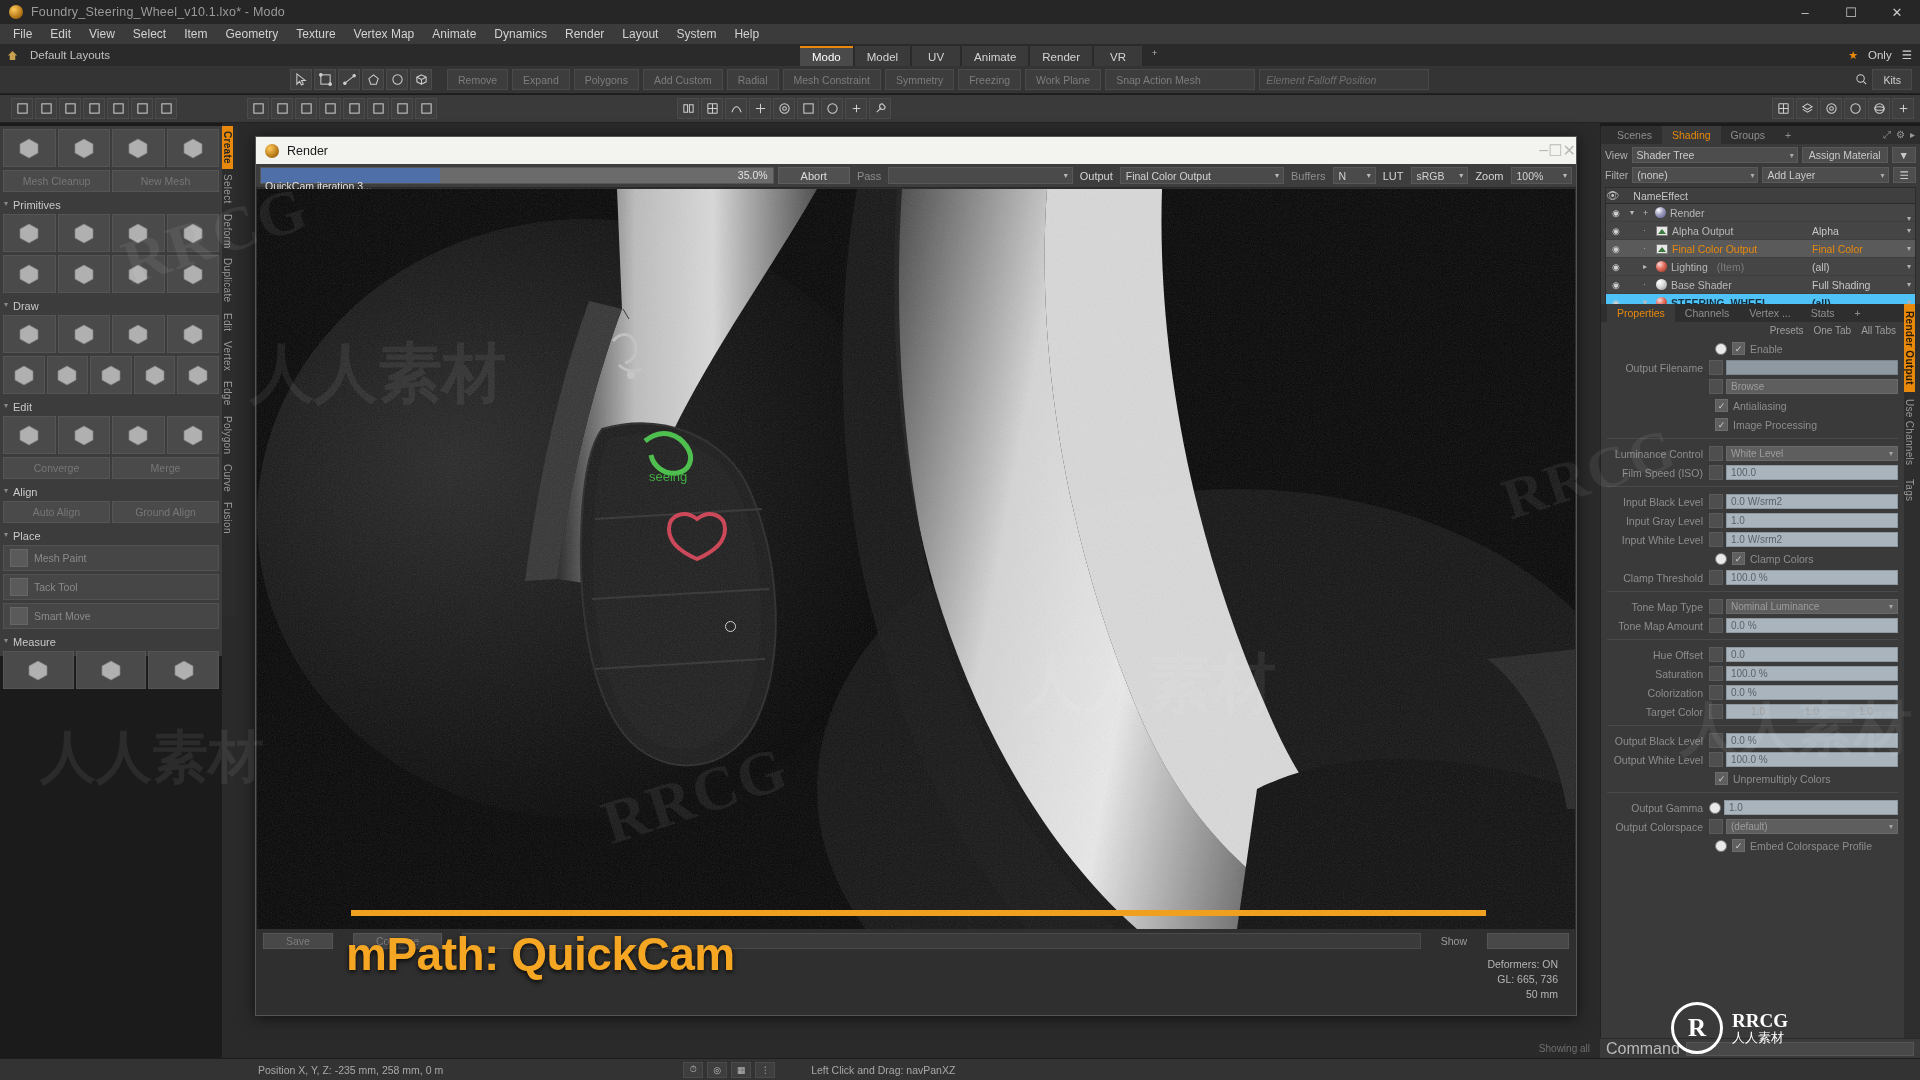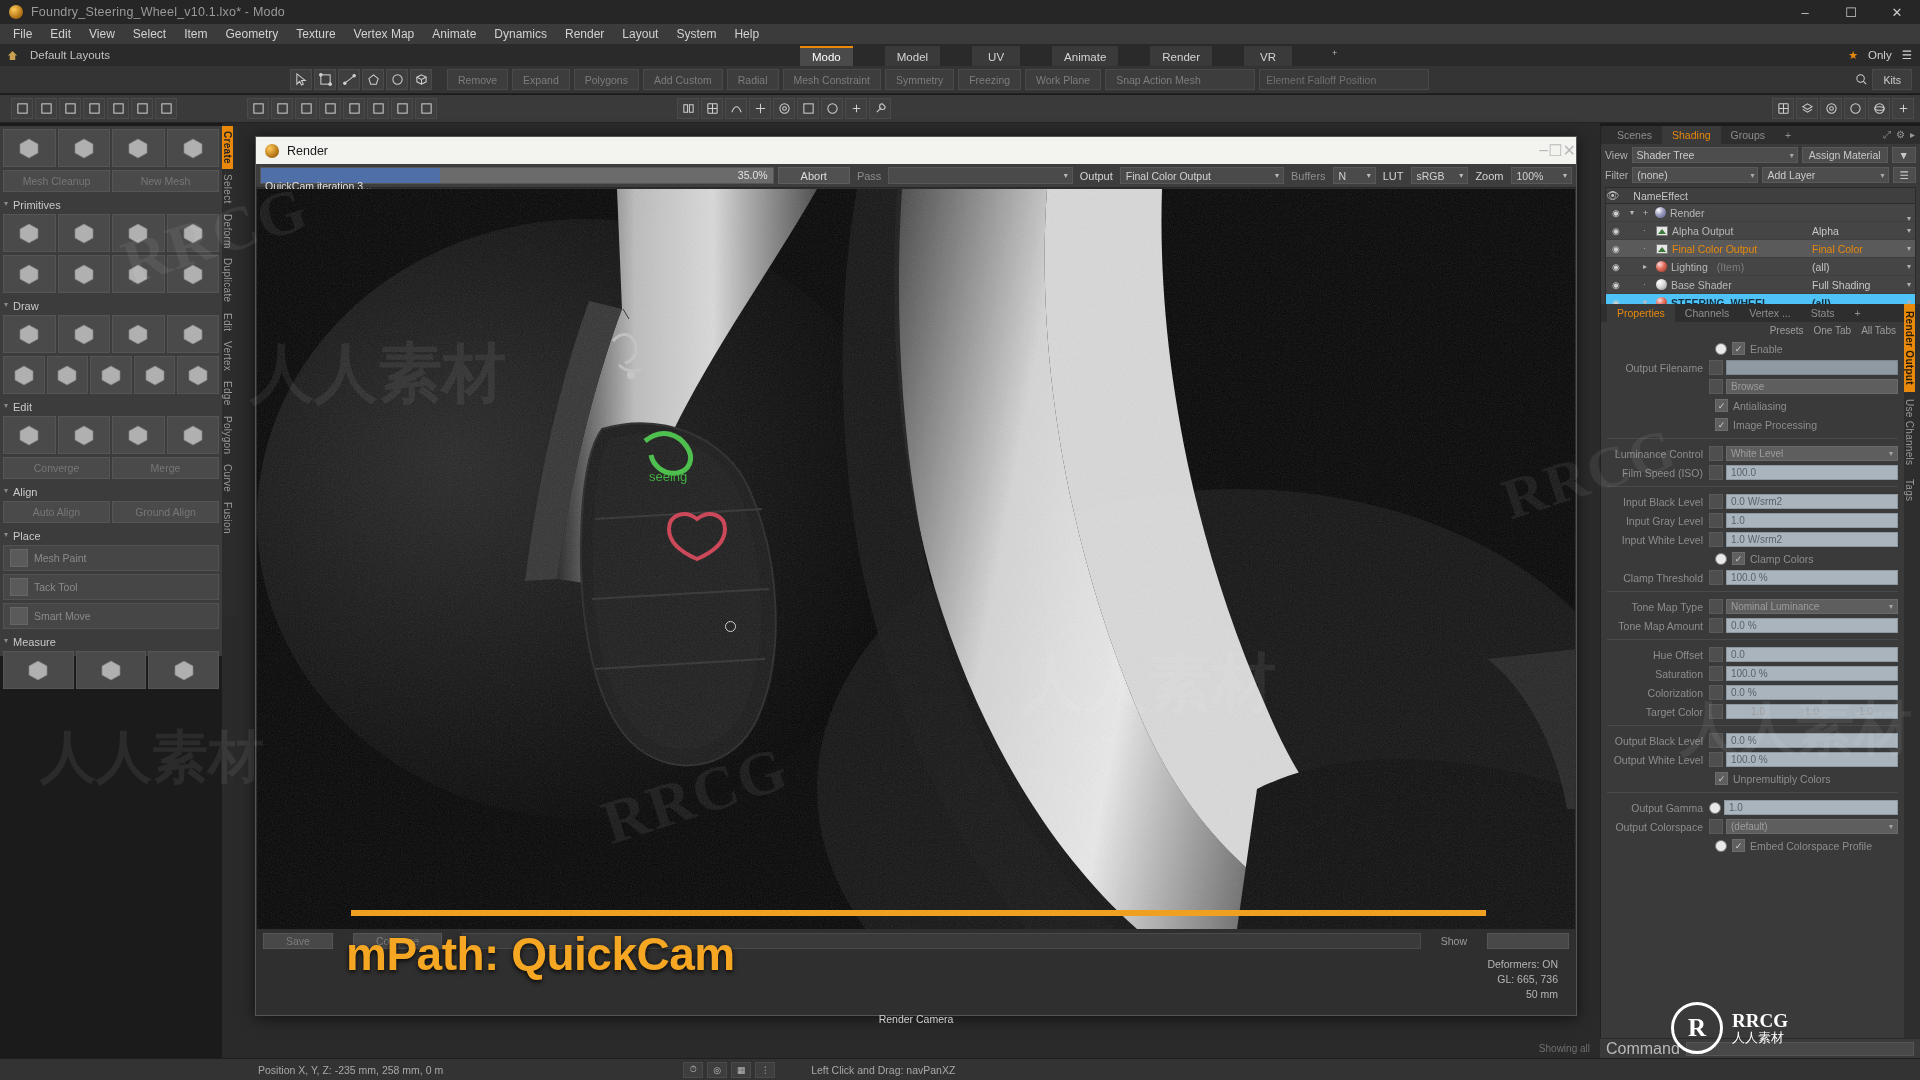--- a/index.html
+++ b/index.html
@@ -27,21 +27,21 @@
   
   .menubar { position:absolute; left:0; top:24px; width:1920px; height:20px;
     background:#3b3b3b; display:flex; align-items:center; padding-left:4px;}
   .menubar span { font-size:12px; color:#d2d2d2; padding:0 9px; line-height:20px;}
 
   
   .layoutbar { position:absolute; left:0; top:44px; width:1920px; height:22px;
     background:#2a2a2a; display:flex; align-items:center;}
   .layoutbar .home { width:24px;height:22px;display:flex;align-items:center;justify-content:center;}
   .layoutbar .lname { font-size:11.5px; color:#c0c0c0; margin-left:6px;}
-  .tabs { position:absolute; left:800px; top:44px; height:22px; display:flex; align-items:flex-end;gap:30px;}
+  .tabs { position:absolute; left:800px; top:44px; height:22px; display:flex; align-items:flex-end;}
   .tab { height:20px; min-width:48px; padding:0 12px; font-size:11.5px; color:#d4d4d4;
     background:#3a3a3a; display:flex; align-items:center; justify-content:center;
     margin-right:2px; border-top:2px solid transparent;}
   .tab.active { background:#4a4a4a; border-top:2px solid #e8890c; color:#fff;}
   .tab.plus { min-width:22px; padding:0 8px; background:transparent;}
   .toponly { position:absolute; right:8px; top:44px; height:22px; display:flex; align-items:center; gap:10px;}
   .toponly .star { color:#e8890c; font-size:11px;}
   .toponly .ot { font-size:11.5px; color:#d0d0d0;}
 
   
@@ -313,21 +313,21 @@
       <div class="mt-lbl" style="margin-left: 10px;">Remove</div>
       <div class="mt-lbl" style="margin-left: 4px;">Expand</div>
       <div class="mt-lbl" style="margin-left: 4px;">Polygons</div>
       <div class="mt-lbl" style="margin-left: 4px;">Add Custom</div>
       <div class="mt-lbl" style="margin-left: 4px;">Radial</div>
       <div class="mt-lbl" style="margin-left: 4px;">Mesh Constraint</div>
       <div class="mt-lbl" style="margin-left: 4px;">Symmetry</div>
       <div class="mt-lbl" style="margin-left: 4px;">Freezing</div>
       <div class="mt-lbl" style="margin-left: 4px;">Work Plane</div>
       <div class="mt-lbl" style="margin-left: 4px; width: 150px;">Snap Action Mesh</div>
-      <div class="mt-wide" style="margin-left: 4px;">Element Falloff Position</div>
+      <div class="mt-wide" style="margin-left: 4px; font-style: italic;">Element Falloff Position</div>
       <div style="margin-left: auto;"></div>
       <div class="mt-btn" style="border: none; background: transparent;">
         <svg width="13" height="13" viewBox="0 0 14 14" stroke="#cfcfcf" fill="none" stroke-width="1.1">
           <circle cx="6" cy="6" r="4"></circle>
           <path d="M9 9 L12 12"></path>
         </svg>
       </div>
       <div class="mt-lbl" style="margin-right: 8px; color: rgb(207, 207, 207);">Kits</div>
     </div>
 
@@ -1039,21 +1039,20 @@
 
           <rect width="1320" height="740" filter="url(#grain)" fill="#aaa" opacity="0.16"></rect>
           <rect width="1320" height="740" fill="#000" opacity="0.08"></rect>
         </svg>
       </div>
       <div class="cursor"></div>
     </div>
 
     <div class="orangebar"></div>
     <div class="bigcap">mPath: QuickCam</div>
-    <div class="rendercam">Render Camera</div>
     <div class="deform">
       <div>Deformers: ON</div>
       <div>GL: 665, 736</div>
       <div>50 mm</div>
     </div>
 
     <div class="rw-bottom">
       <div class="rw-bt">
         <span class="sb">Save</span>
         <span class="sb">Compare</span>

